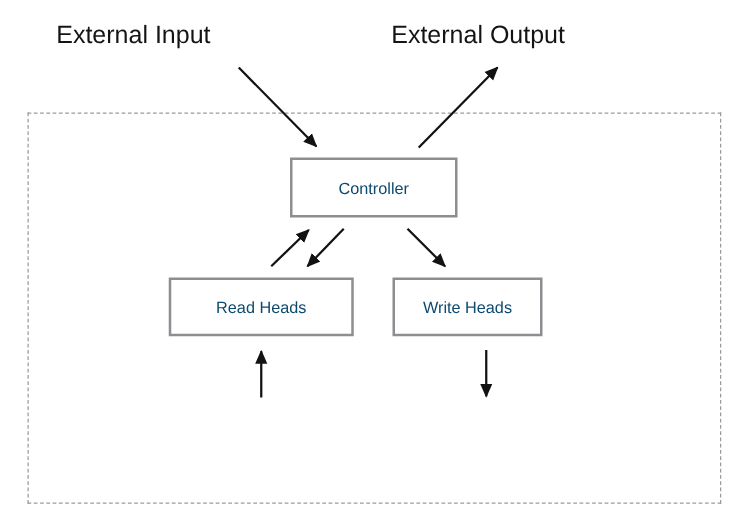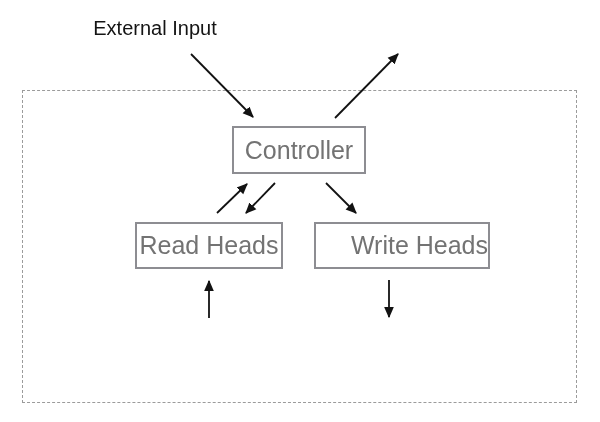--- a/index.html
+++ b/index.html
@@ -12,21 +12,20 @@
     width: 600px;
     height: 422px;
     background: #ffffff;
     font-family: "Liberation Sans", "DejaVu Sans", sans-serif;
     color: #141414;
     overflow: hidden;
   }
   .ext-label {
     position: absolute;
     width: 220px;
-    text-align: center;
     font-size: 20px;
     line-height: 24px;
     color: #141414;
     white-space: nowrap;
   }
   #ext-input-label  { left: 45px;  top: 16px; }
   #ext-output-label { left: 313px; top: 16px; }
   .dashed-boundary {
     position: absolute;
     left: 22px;
@@ -38,27 +37,27 @@
     background: transparent;
   }
   .node-box {
     position: absolute;
     box-sizing: border-box;
     border: 2px solid #8d8d92;
     background: #ffffff;
     display: flex;
     align-items: center;
     justify-content: center;
-    font-size: 25px;
-    color: #737373;
+    font-size: 13px;
+    color: #0c4a6e;
     white-space: nowrap;
   }
   #controller-box  { left: 232px; top: 126px; width: 134px; height: 48px; }
   #read-heads-box  { left: 135px; top: 222px; width: 148px; height: 47px; align-items: center; }
-  #write-heads-box { left: 314px; top: 222px; width: 176px; height: 47px; justify-content: flex-end; }
+  #write-heads-box { left: 314px; top: 222px; width: 120px; height: 47px; }
   #memory-box      { left: 51px;  top: 329px; width: 497px; height: 49px; }
   #arrow-layer {
     position: absolute;
     left: 0;
     top: 0;
     width: 600px;
     height: 422px;
     pointer-events: none;
   }
   #arrow-layer line {
@@ -66,20 +65,21 @@
     stroke-width: 1.8;
   }
 </style>
 </head>
 <body>
 
 <div id="canvas">
 
   <div class="ext-label" id="ext-input-label">External Input</div>
 
+  <div class="ext-label" id="ext-output-label">External Output</div>
 
   <div class="dashed-boundary"></div>
 
   <div class="node-box" id="controller-box">
     <span>Controller</span>
   </div>
 
   <div class="node-box" id="read-heads-box">
     <span>Read Heads</span>
   </div>

